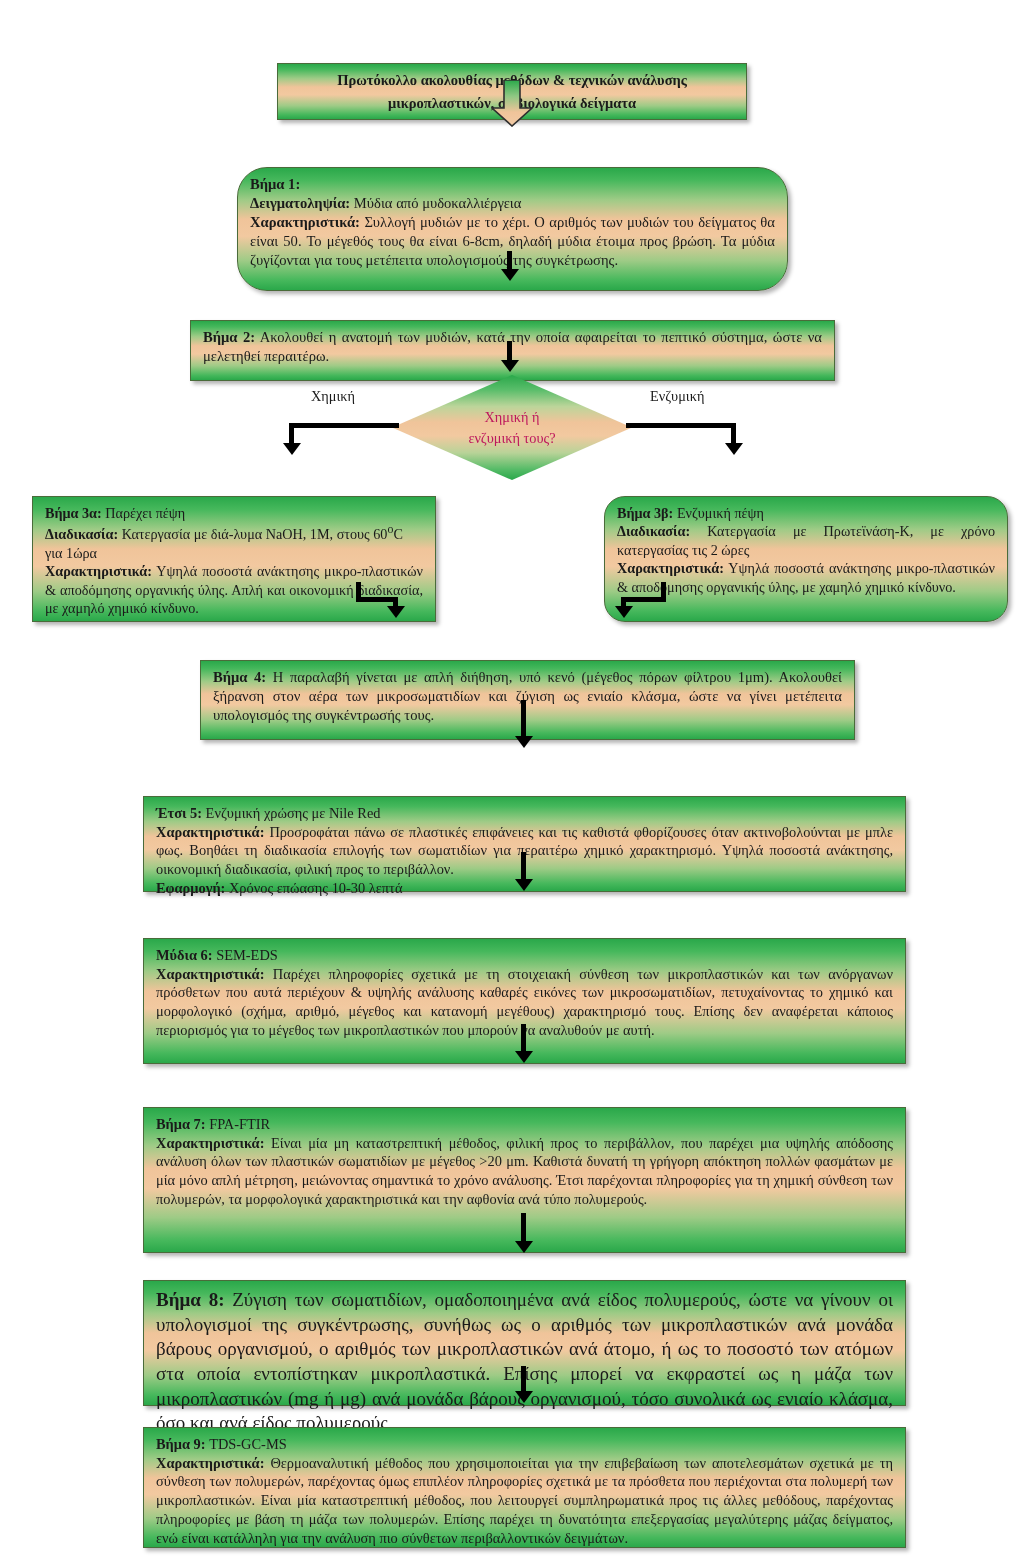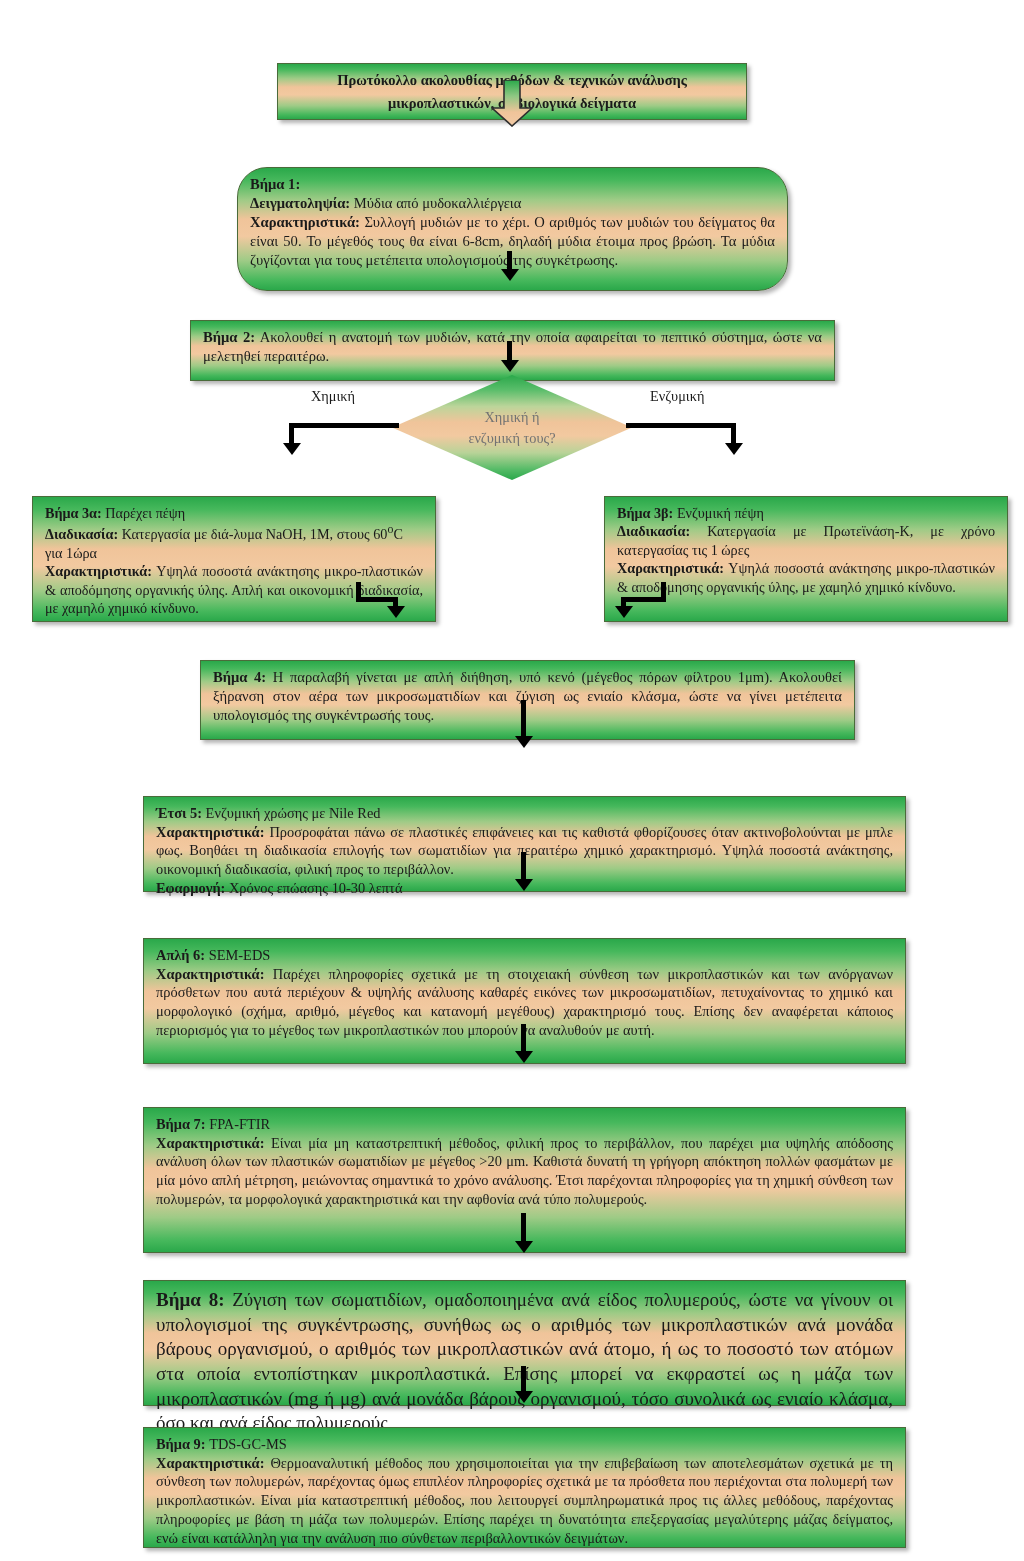--- a/index.html
+++ b/index.html
@@ -48,21 +48,21 @@
     display: flex; flex-direction: column;
     align-items: center; justify-content: center;
     padding: 4px 10px;
   }
   #title-box p { text-align: center; font-weight: bold; font-size: 14.5px; line-height: 1.55; }
 
   
   #step1-box  { left: 237px; top: 127px;  width: 551px; height: 124px; font-size: 14.6px; border-radius: 30px; }
   #step2-box  { left: 190px; top: 280px;  width: 645px; height: 61px;  font-size: 14.6px; }
   #step3a-box { left: 32px;  top: 456px;  width: 404px; height: 126px; font-size: 14.2px; }
-  #step3b-box { left: 604px; top: 456px;  width: 404px; height: 126px; font-size: 14.2px; }
+  #step3b-box { left: 604px; top: 456px;  width: 404px; height: 126px; font-size: 14.2px; border-radius: 21px; }
   #step4-box  { left: 200px; top: 620px;  width: 655px; height: 80px;  font-size: 14.6px; }
   #step5-box  { left: 143px; top: 756px;  width: 763px; height: 96px;  font-size: 14.4px; }
   #step6-box  { left: 143px; top: 898px;  width: 763px; height: 126px; font-size: 14.4px; }
   #step7-box  { left: 143px; top: 1067px; width: 763px; height: 146px; font-size: 14.4px; }
   #step8-box  { left: 143px; top: 1240px; width: 763px; height: 126px; font-size: 19px; }
   #step9-box  { left: 143px; top: 1387px; width: 763px; height: 121px; font-size: 14.4px; }
 
   
   #decision-wrap {
     position: absolute;
@@ -75,21 +75,21 @@
         #f0c49a 45%, #f2c9a0 58%, #b9d398 74%,
         #55bb67 90%, #2aa84a 100%);
     clip-path: polygon(50% 0%, 100% 50%, 50% 100%, 0% 50%);
     filter: drop-shadow(2px 2px 3px rgba(0,0,0,0.30));
   }
   #decision-label {
     position: absolute; inset: 0;
     display: flex; flex-direction: column;
     align-items: center; justify-content: center;
     font-size: 14.3px; line-height: 1.45;
-    color: #737373; text-align: center;
+    color: #be185d; text-align: center;
     pointer-events: none;
   }
 
   
   .edge-label {
     position: absolute;
     font-size: 14.3px;
     color: #1a1a1a;
     white-space: nowrap;
   }
@@ -186,21 +186,21 @@
   <p>
     <span class="b">Χαρακτηριστικά:</span><span> Υψηλά ποσοστά ανάκτησης μικρο-πλαστικών &amp; αποδόμησης οργανικής ύλης. Απλή και οικονομική διαδικασία, με χαμηλό χημικό κίνδυνο.</span>
   </p>
 </div>
 
 <div class="node" id="step3b-box">
   <p class="nojust">
     <span class="b">Βήμα 3β:</span><span> Ενζυμική πέψη</span>
   </p>
   <p>
-    <span class="b">Διαδικασία:</span><span> Κατεργασία με Πρωτεϊνάση-Κ, με χρόνο κατεργασίας τις 1 ώρες</span>
+    <span class="b">Διαδικασία:</span><span> Κατεργασία με Πρωτεϊνάση-Κ, με χρόνο κατεργασίας τις 2 ώρες</span>
   </p>
   <p>
     <span class="b">Χαρακτηριστικά:</span><span> Υψηλά ποσοστά ανάκτησης μικρο-πλαστικών &amp;  αποδόμησης οργανικής ύλης, με χαμηλό χημικό κίνδυνο.</span>
   </p>
 </div>
 
 <div class="conn vline" style="left:356px; top:582px; height:20px;"></div>
 <div class="conn hline" style="left:356px; top:597px; width:42px;"></div>
 <div class="conn vline" style="left:393px; top:597px; height:12px;"></div>
 <div class="conn arrow-head-down" style="left:387px; top:606px;"></div>
@@ -229,21 +229,21 @@
   <p class="nojust">
     <span class="b">Εφαρμογή:</span><span> Χρόνος  επώασης 10-30 λεπτά</span>
   </p>
 </div>
 
 <div class="conn vline" style="left:521px; top:852px; height:30px;"></div>
 <div class="conn arrow-head-down" style="left:515px; top:879px;"></div>
 
 <div class="node" id="step6-box">
   <p class="nojust">
-    <span class="b">Απλή 6:</span><span> SEM-EDS</span>
+    <span class="b">Μύδια 6:</span><span> SEM-EDS</span>
   </p>
   <p>
     <span class="b">Χαρακτηριστικά:</span><span> Παρέχει  πληροφορίες σχετικά  με  τη  στοιχειακή σύνθεση των μικροπλαστικών και των ανόργανων   πρόσθετων που αυτά περιέχουν &amp; υψηλής ανάλυσης καθαρές εικόνες των μικροσωματιδίων, πετυχαίνοντας το χημικό και μορφολογικό (σχήμα, αριθμό, μέγεθος και κατανομή μεγέθους) χαρακτηρισμό τους. Επίσης δεν αναφέρεται κάποιος περιορισμός για το μέγεθος των μικροπλαστικών που μπορούν να αναλυθούν με αυτή.</span>
   </p>
 </div>
 
 <div class="conn vline" style="left:521px; top:1024px; height:31px;"></div>
 <div class="conn arrow-head-down" style="left:515px; top:1051px;"></div>
 
 <div class="node" id="step7-box">

